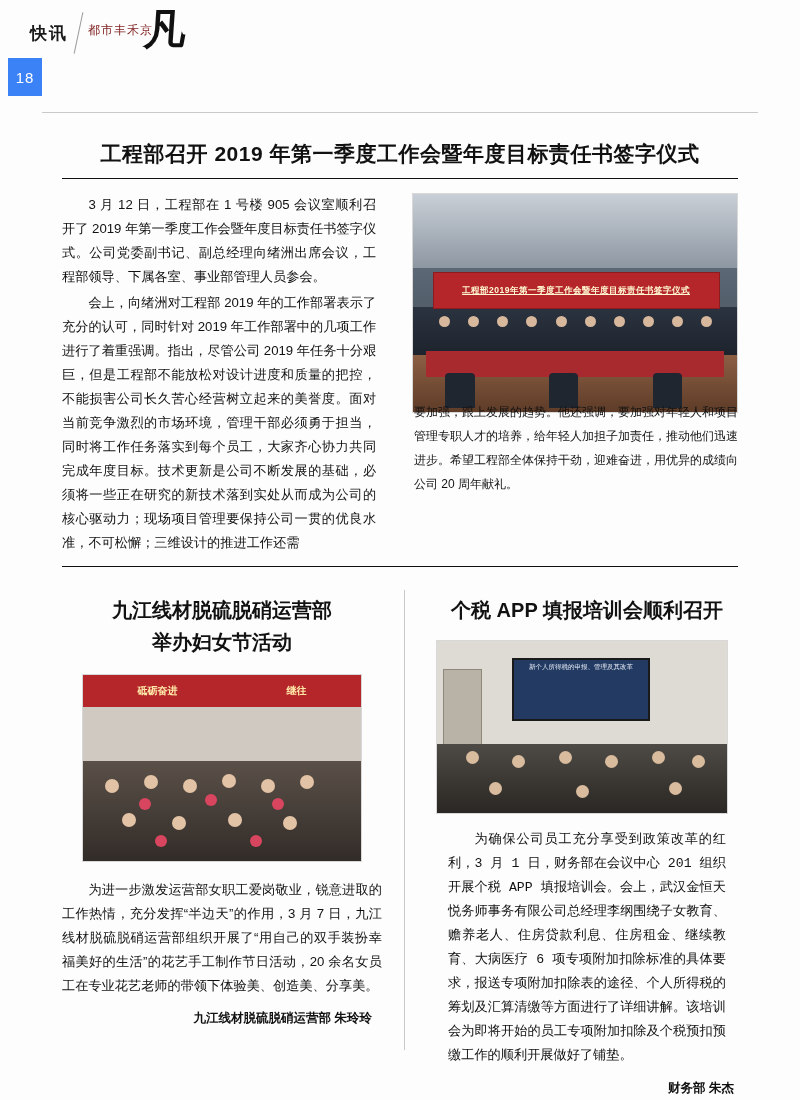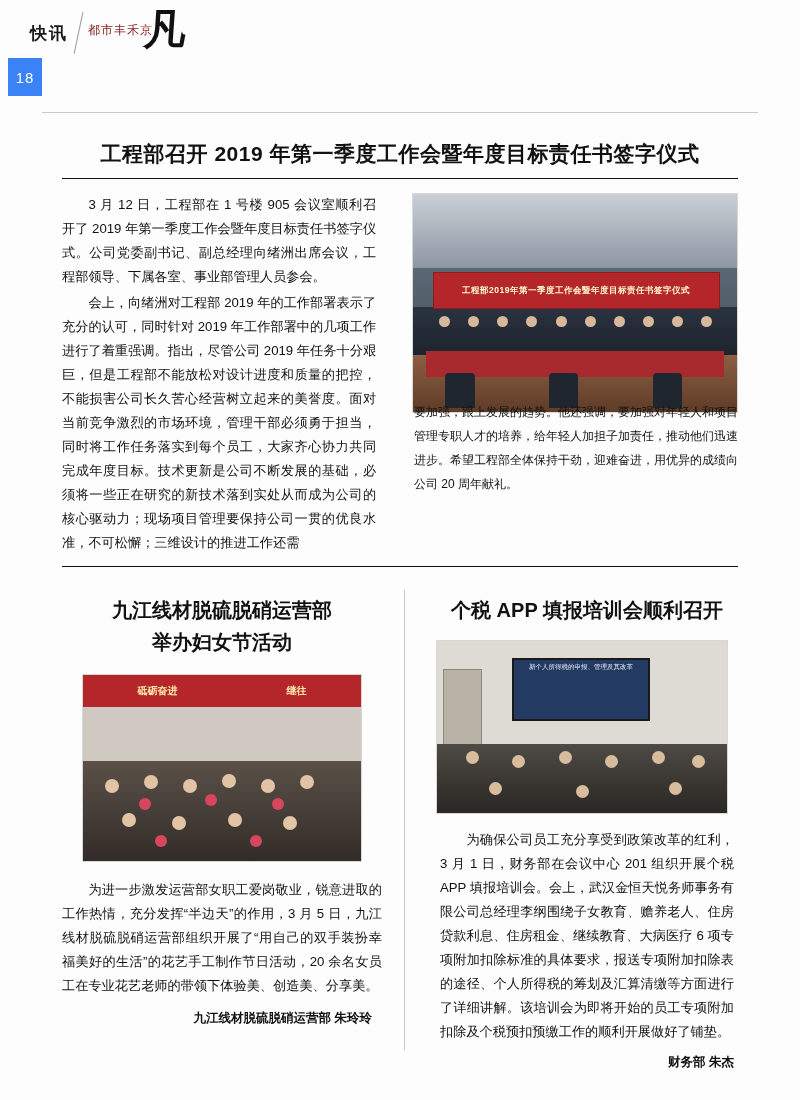--- a/index.html
+++ b/index.html
@@ -138,20 +138,21 @@
   }
   .p1-banner {
     position: absolute; left: 6%; top: 36%; width: 88%; height: 16%;
     background: #b5262b;
     border: 1px solid #8d1b20;
     display:flex; align-items:center; justify-content:center;
   }
   .p1-banner span {
     color: #fff8d0; font-size: 8.5px; font-weight: bold; letter-spacing:0.5px;
     white-space: nowrap;
+    text-decoration: underline;
   }
   .p1-crowd {
     position: absolute; left: 0; top: 52%; width: 100%; height: 24%;
     background: linear-gradient(#2b3340, #1c222b);
   }
   .p1-head {
     position: absolute; top: 56%; width: 11px; height: 11px; border-radius: 50%;
     background: #d8b89c;
   }
   .p1-table {
@@ -298,21 +299,21 @@
   .p3-door { position:absolute; left:2%; top:16%; width:13%; height:44%; background:#b9b2a6; border:1px solid #8d877c; }
   .p3-seats { position:absolute; left:0; bottom:0; width:100%; height:40%; background: linear-gradient(#4e4a45, #2a2724); }
   .p3-head { position:absolute; width:13px; height:13px; border-radius:50%; background:#d9bb9e; }
   .body-3 {
     margin-top: 14px;
     font-size: 13.2px;
     line-height: 24px;
     text-align: justify;
     color: #111;
   }
-  .body-3 p { margin: 4px; text-indent: 2em; }
+  .body-3 p { margin: 12px; text-indent: 2em; font-family: Liberation Mono, monospace; }
   .byline-3 {
     margin-top: 10px;
     text-align: right;
     font-size: 12.5px;
     font-weight: bold;
     padding-right: 4px;
   }
 </style>
 </head>
 <body>
@@ -390,21 +391,21 @@
       <div class="p2-head" style="left:32%; top:76%"></div>
       <div class="p2-head" style="left:52%; top:74%"></div>
       <div class="p2-head" style="left:72%; top:76%"></div>
       <div class="p2-flower" style="left:20%; top:66%"></div>
       <div class="p2-flower" style="left:44%; top:64%"></div>
       <div class="p2-flower" style="left:68%; top:66%"></div>
       <div class="p2-flower" style="left:26%; top:86%"></div>
       <div class="p2-flower" style="left:60%; top:86%"></div>
     </div>
     <div class="body-2">
-      <p>为进一步激发运营部女职工爱岗敬业，锐意进取的工作热情，充分发挥“半边天”的作用，3 月 5 日，九江线材脱硫脱硝运营部组织开展了“用自己的双手装扮幸福美好的生活”的花艺手工制作节日活动，20 余名女员工在专业花艺老师的带领下体验美、创造美、分享美。</p>
+      <p>为进一步激发运营部女职工爱岗敬业，锐意进取的工作热情，充分发挥“半边天”的作用，3 月 7 日，九江线材脱硫脱硝运营部组织开展了“用自己的双手装扮幸福美好的生活”的花艺手工制作节日活动，20 余名女员工在专业花艺老师的带领下体验美、创造美、分享美。</p>
     </div>
     <div class="byline-2">九江线材脱硫脱硝运营部  朱玲玲</div>
   </div>
 
   <div class="article-br">
     <div class="headline-3">个税 APP 填报培训会顺利召开</div>
     <div class="photo-3">
       <div class="p3-wall"></div>
       <div class="p3-door"></div>
       <div class="p3-screen">

